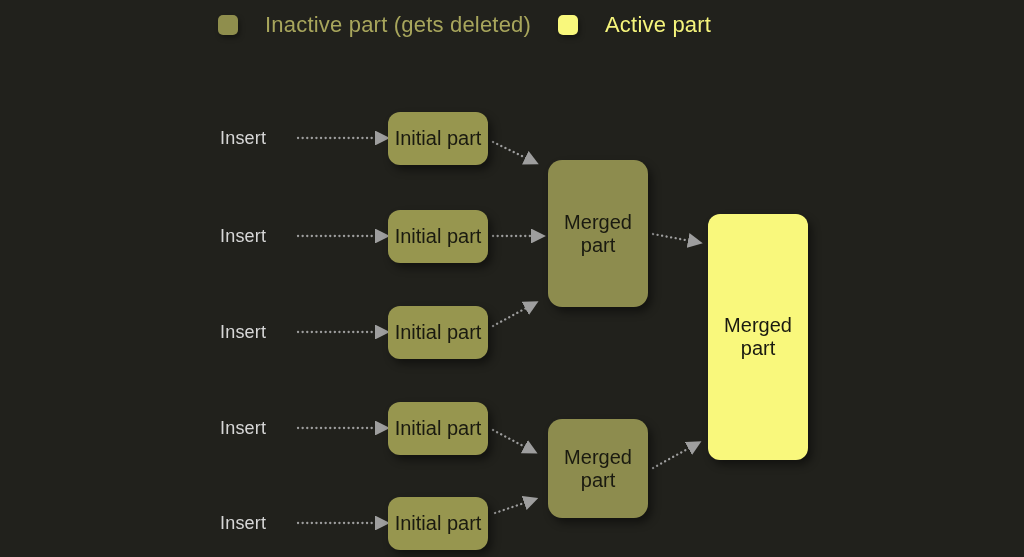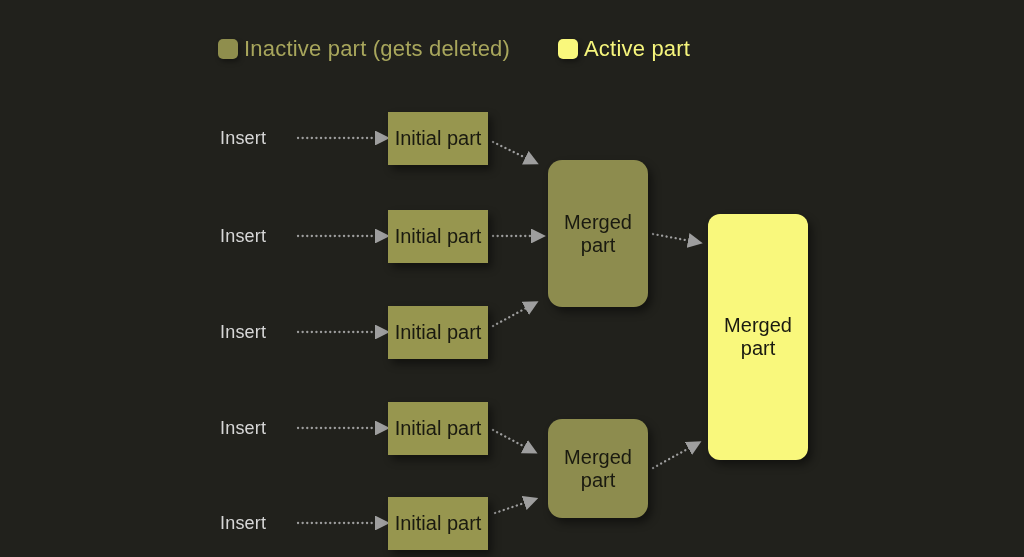--- a/index.html
+++ b/index.html
@@ -13,22 +13,21 @@
     height: 557px;
     overflow: hidden;
     background: #21211c;
   }
   .legend-item {
     position: absolute;
     top: 11px;
     height: 28px;
     display: flex;
     align-items: center;
-    gap: 6px;
-    margin-top: 24px;
+    gap: 27px;
   }
   .legend-item.inactive { left: 218px; }
   .legend-item.active   { left: 558px; justify-content: center; }
   .swatch {
     width: 20px;
     height: 20px;
     border-radius: 5px;
     flex: 0 0 auto;
     box-shadow: 2px 3px 5px rgba(0,0,0,0.35);
   }
@@ -53,21 +52,21 @@
     justify-content: center;
     text-align: center;
     font-size: 20px;
     line-height: 23px;
     box-shadow: 4px 5px 8px rgba(0,0,0,0.45);
   }
   .node.initial {
     left: 388px;
     width: 100px;
     height: 53px;
-    border-radius: 0;
+    border-radius: 12px;
   }
   .node.merged-1 {
     left: 548px;
     top: 160px;
     width: 100px;
     height: 147px;
     border-radius: 14px;
   }
   .node.merged-2 {
     left: 548px;

